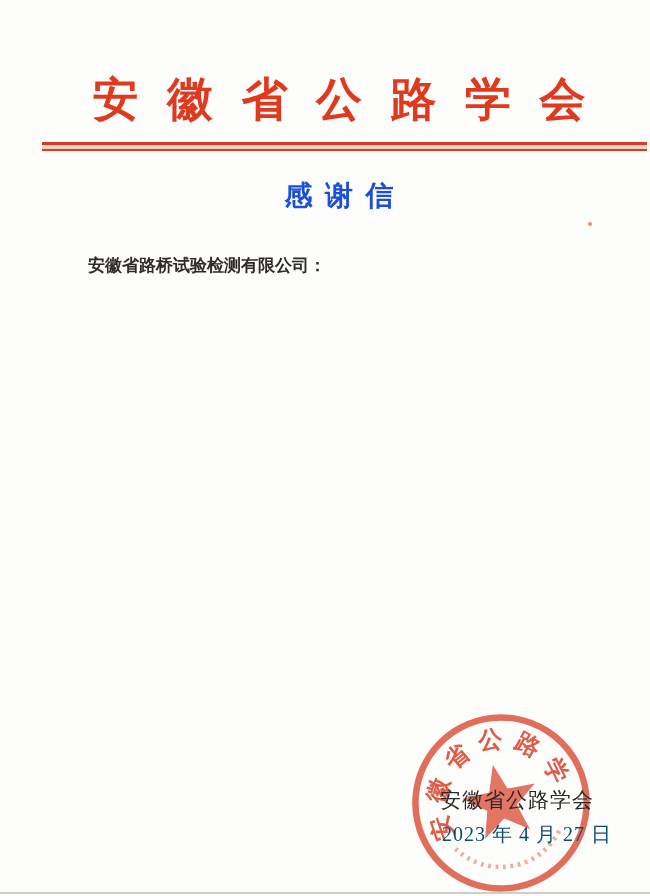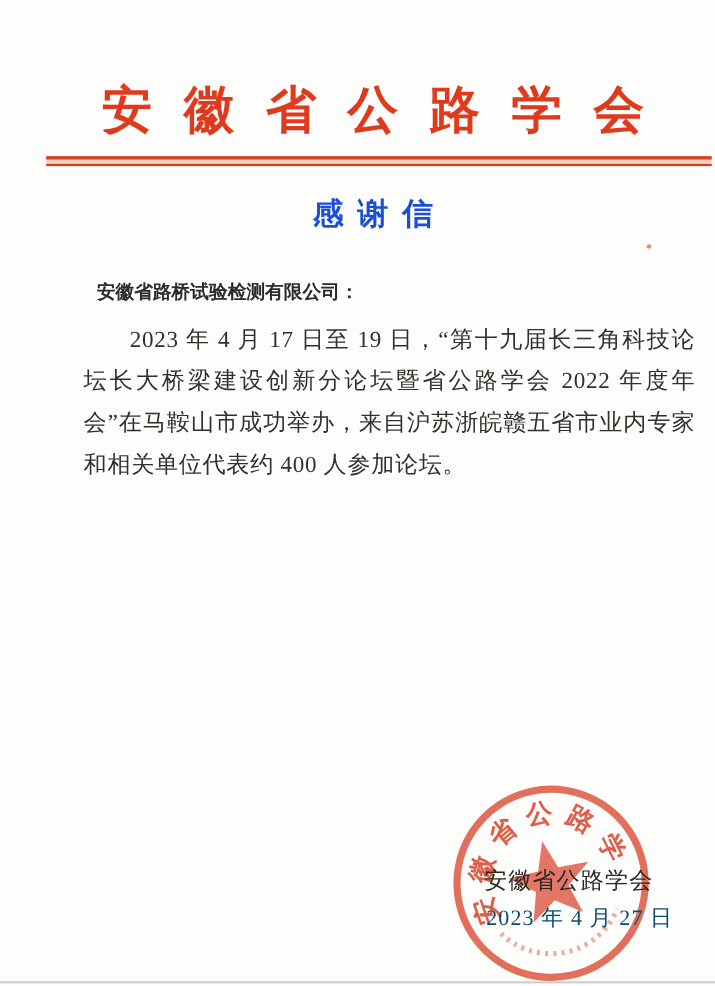--- a/index.html
+++ b/index.html
@@ -113,21 +113,20 @@
 
   <h1 class="letterhead">安徽省公路学会</h1>
 
   <div class="rule"></div>
 
   <h2 class="letter-title">感谢信</h2>
 
   <p class="salutation">安徽省路桥试验检测有限公司：</p>
 
   <div class="body-text">
-    <p>2023 年 4 月 17 日至 19 日，“第十九届长三角科技论坛长大桥梁建设创新分论坛暨省公路学会 2022 年度年会”在马鞍山市成功举办，来自沪苏浙皖赣五省市业内专家和相关单位代表约 400 人参加论坛。</p>
   </div>
 
   <svg class="seal" viewBox="0 0 200 200">
     <defs>
       <path id="sealArc" d="M 43.6 120.5 A 60 60 0 1 1 156.4 120.5" fill="none"></path>
     </defs>
     <circle cx="100" cy="100" r="92" fill="none" stroke="#d8422a" stroke-width="7" opacity="0.9"></circle>
     <text font-size="26" fill="#d8422a" letter-spacing="10">
       <textPath href="#sealArc" startOffset="53%" text-anchor="middle">安徽省公路学会</textPath>
     </text>

